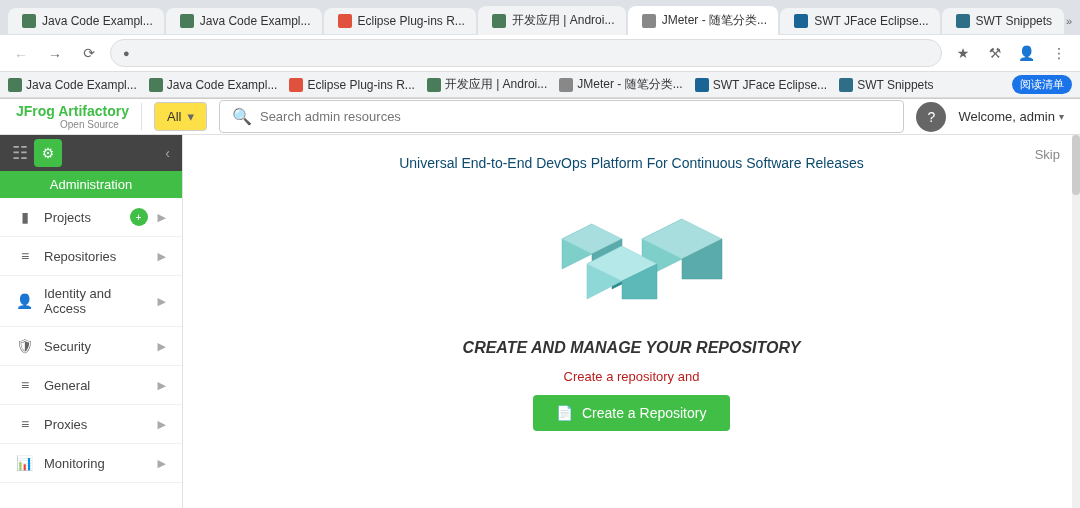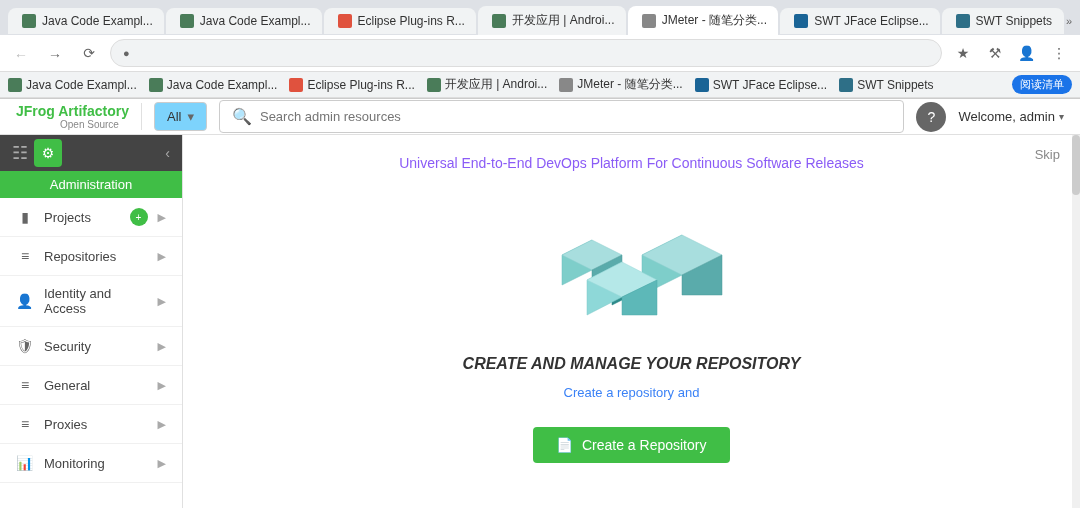--- a/index.html
+++ b/index.html
@@ -55,21 +55,21 @@
 
     
     .top-bar {
       display: flex; align-items: center; background: #fff; border-bottom: 1px solid #e0e0e0;
       padding: 0 16px; height: 36px; gap: 12px;
     }
     .jfrog-logo { display: flex; flex-direction: column; padding-right: 12px; border-right: 1px solid #e0e0e0; }
     .jfrog-title { font-size: 14px; font-weight: bold; color: #40be46; }
     .jfrog-subtitle { font-size: 10px; color: #888; margin-left: 44px; }
     .dropdown-filter {
-      display: flex; align-items: center; gap: 6px; background: #7dd3fc; border: 1px solid #ccc;
+      display: flex; align-items: center; gap: 6px; background: #fde047; border: 1px solid #ccc;
       border-radius: 4px; padding: 6px 12px; font-size: 13px; cursor: pointer; color: #333;
     }
     .dropdown-filter .arrow { color: #666; }
     .search-bar {
       flex: 1; display: flex; align-items: center; border: 1px solid #ccc; border-radius: 4px;
       padding: 6px 12px; gap: 8px; background: #fff;
     }
     .search-bar input {
       border: none; outline: none; font-size: 13px; flex: 1; color: #333;
       background: transparent;
@@ -125,30 +125,30 @@
     .main-content {
       flex: 1; overflow-y: auto; background: #fff; position: relative;
     }
     .main-inner {
       padding: 20px; display: flex; flex-direction: column; align-items: center;
     }
     .skip-btn {
       position: absolute; top: 12px; right: 20px; font-size: 13px; color: #888; cursor: pointer;
     }
     .page-subtitle {
-      font-size: 14px; color: #8b5cf6; margin-bottom: 24px; text-align: right;
+      font-size: 14px; color: #0c4a6e; margin-bottom: 8px; text-align: right;
     }
     .illustration {
       width: 200px; height: 140px; margin-bottom: 20px;
     }
     .card-title {
       font-size: 16px; font-weight: bold; color: #333; text-align: center; margin-bottom: 10px; font-style: italic;
     }
     .card-desc {
-      font-size: 13px; color: #3b82f6; text-align: center; margin-bottom: 24px; line-height: 1.5;
+      font-size: 13px; color: #b91c1c; text-align: center; margin-bottom: 8px; line-height: 1.5;
     }
     .create-btn {
       background: #40be46; color: #fff; border: none; border-radius: 4px;
       padding: 10px 24px; font-size: 14px; cursor: pointer; display: flex; align-items: center; gap: 8px;
     }
     .btn-repo-icon { font-size: 14px; }
 
     
     .scrollbar-track {
       position: absolute; right: 0; top: 0; bottom: 0; width: 8px; background: #f0f0f0;

